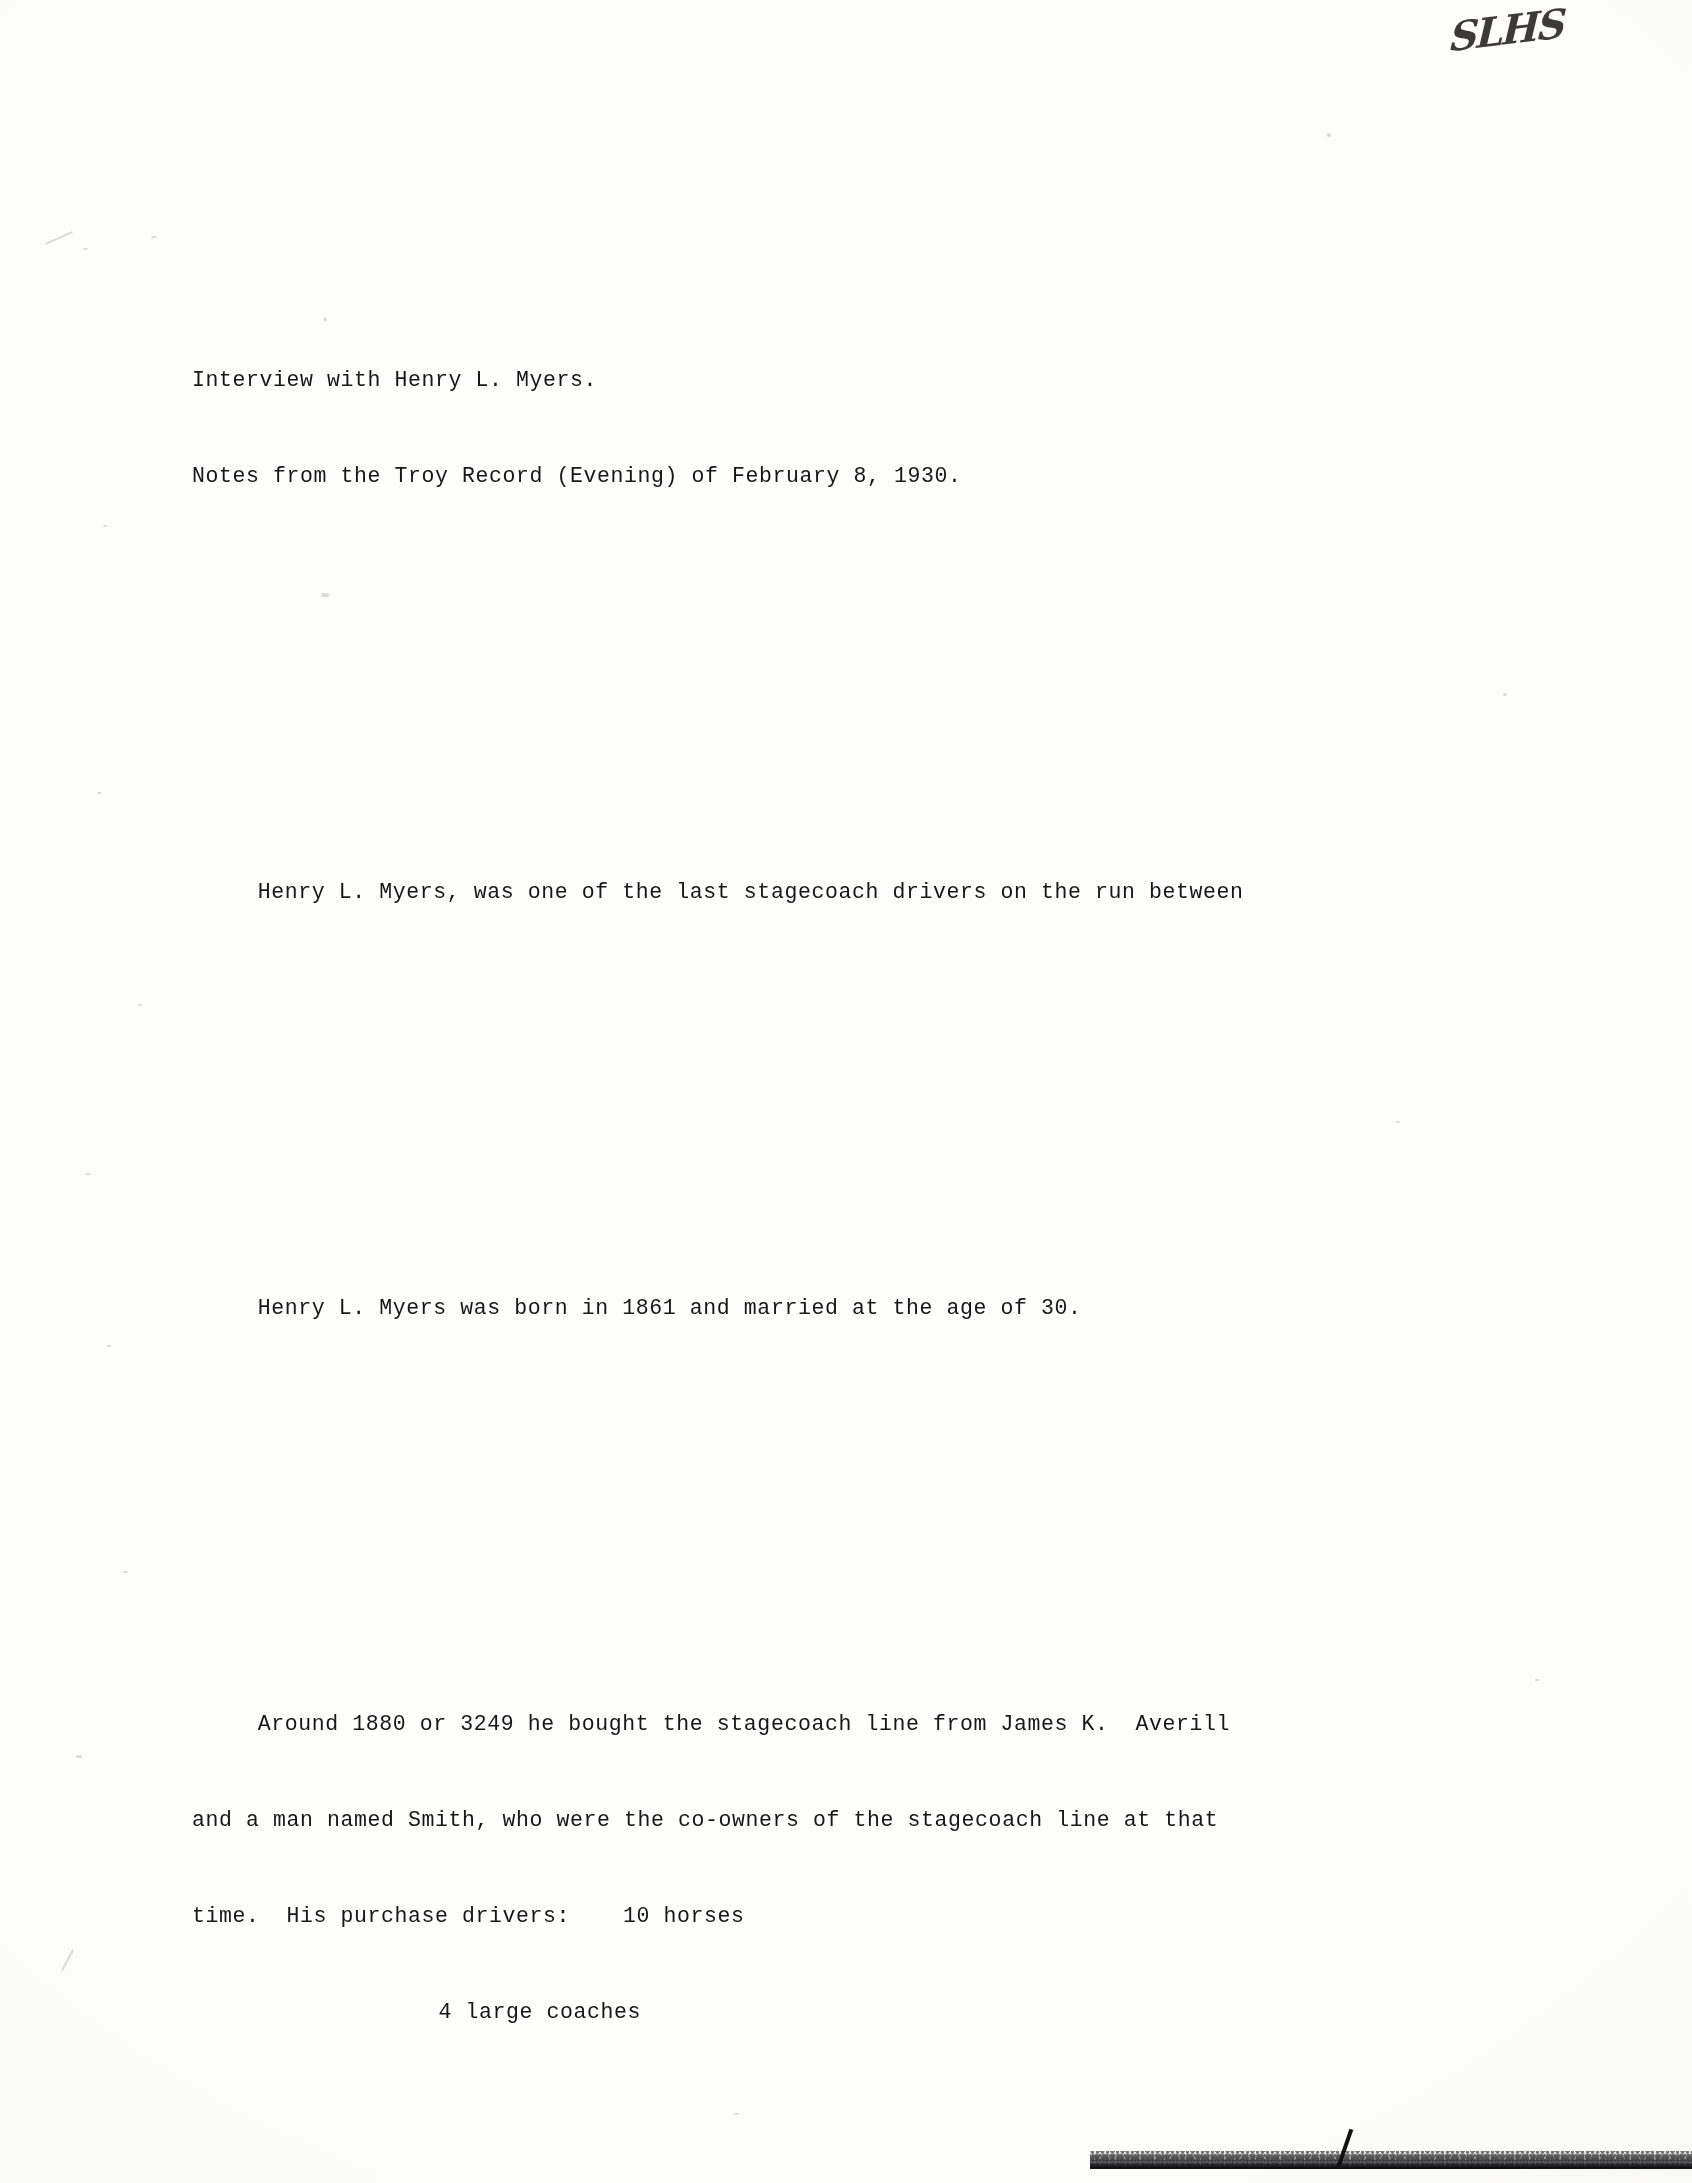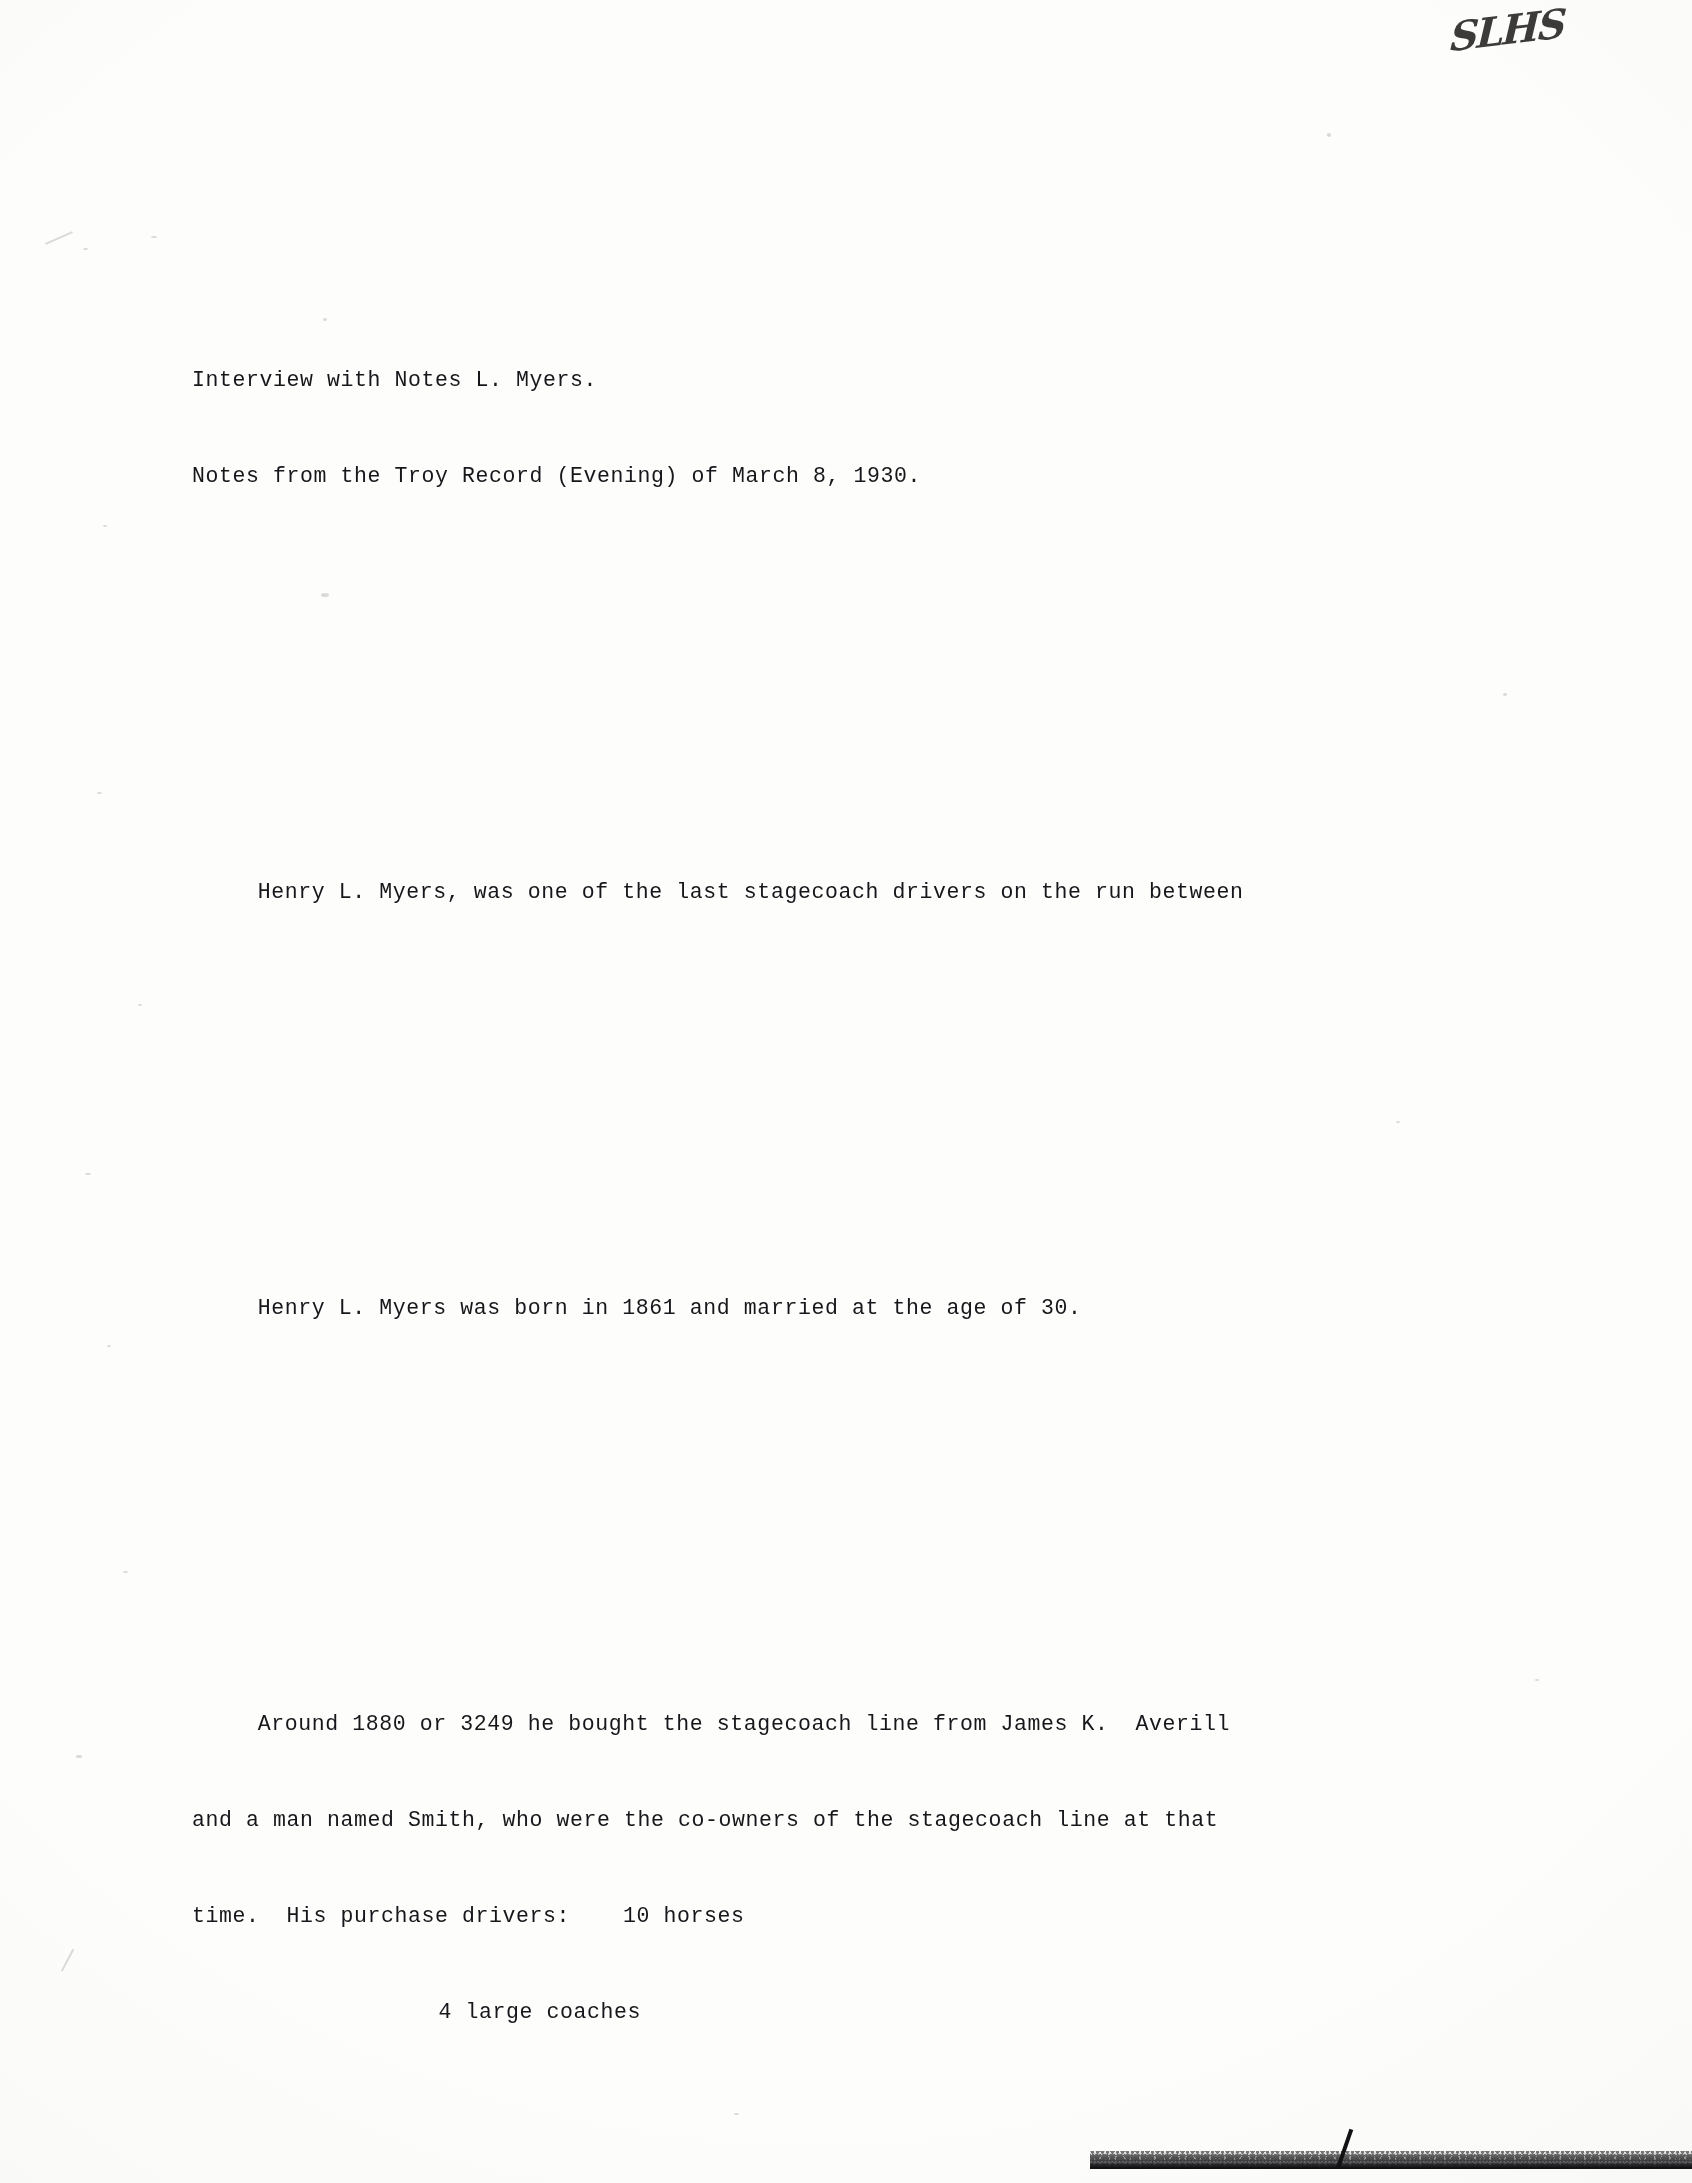--- a/index.html
+++ b/index.html
@@ -150,22 +150,22 @@
 
   <div class="speck" style="left:44px; top:237px; width:30px; height:2.1px; transform:rotate(-24deg); border-radius:1.4px;"></div>
   <div class="speck" style="left:55px; top:1959px; width:25.4px; height:2.1px; transform:rotate(-62deg); border-radius:1.4px;"></div>
 
   <div class="hand-mark">SLHS</div>
 
   <div class="typescript">
 
     
     <div class="block">
-      <div class="line">Interview with Notes L. Myers.</div>
-      <div class="line">Notes from the Troy Record (Evening) of March 8, 1930.</div>
+      <div class="line">Interview with Henry L. Myers.</div>
+      <div class="line">Notes from the Troy Record (Evening) of February 8, 1930.</div>
     </div>
 
     <div class="gap-sm"></div>
 
     
     <div class="block">
       <div class="line ind-para">Henry L. Myers, was one of the last stagecoach drivers on the run between</div>
     </div>
 
     <div class="gap-sm"></div>

